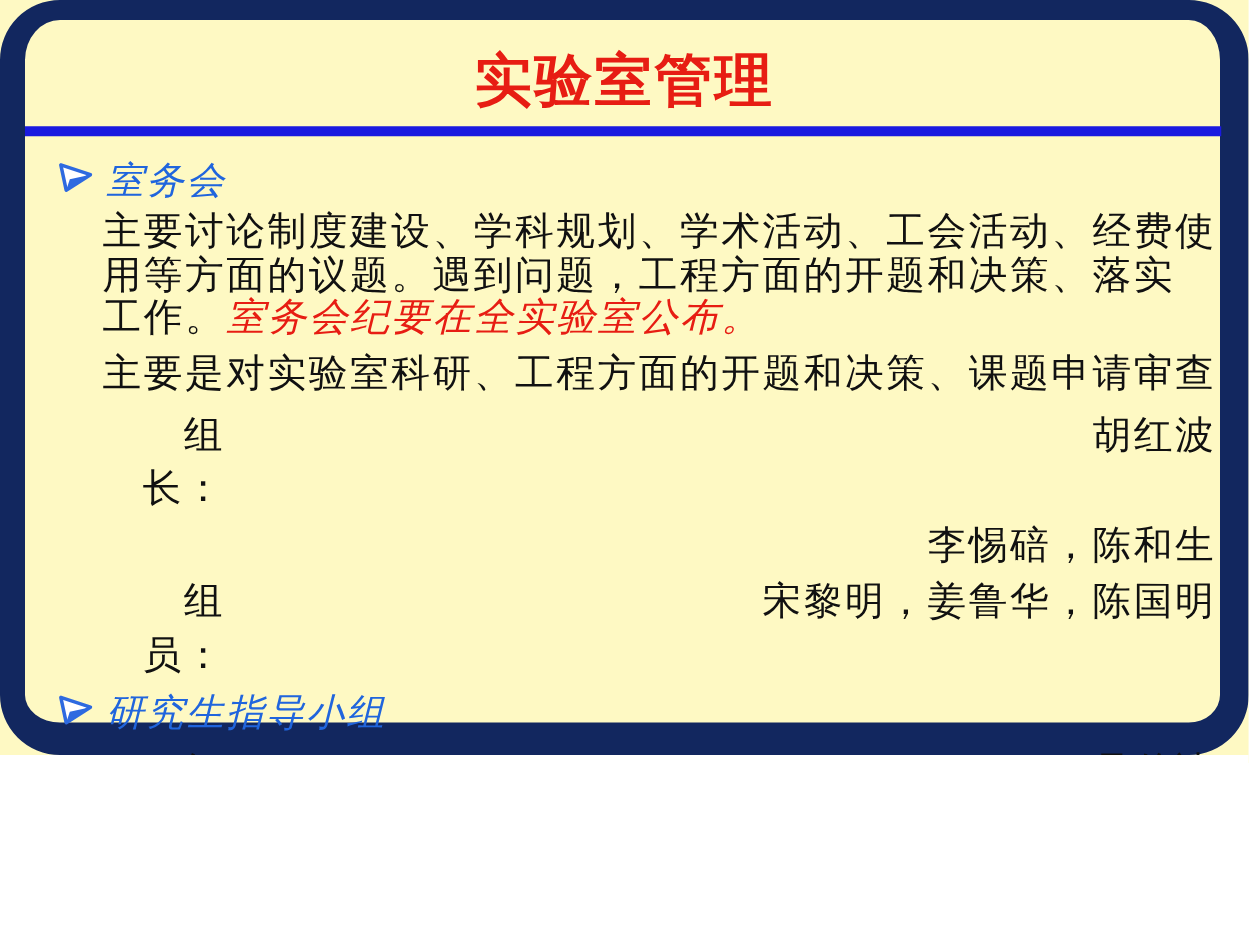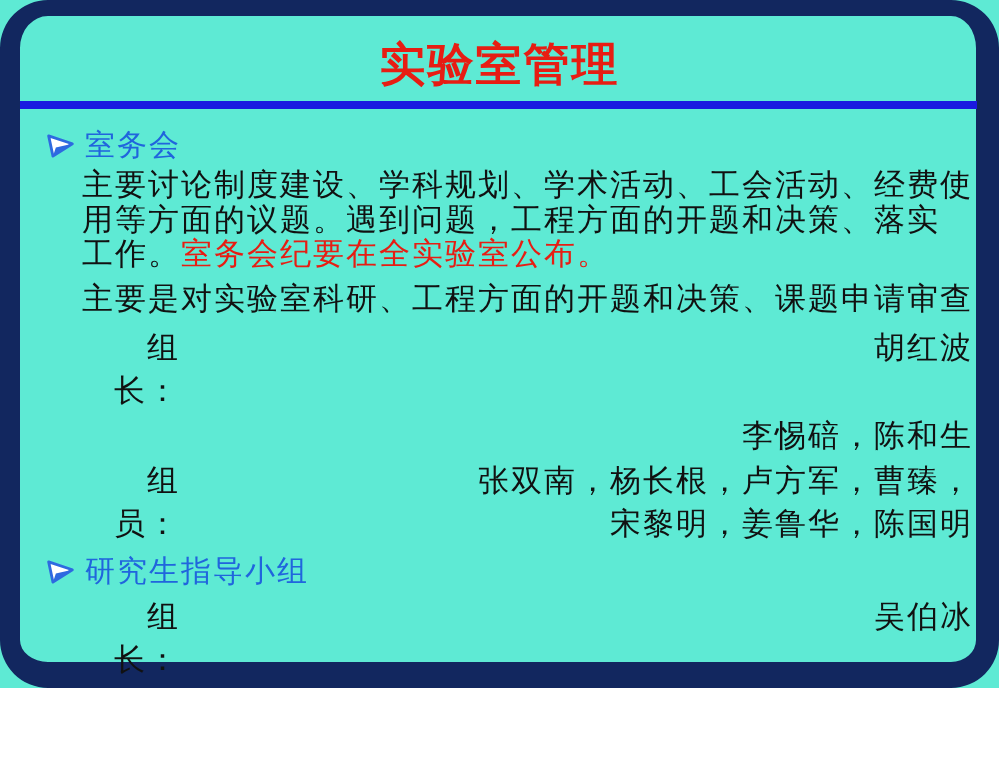--- a/index.html
+++ b/index.html
@@ -1,17 +1,17 @@
 <!DOCTYPE html>
 <html style="--border-navy: #12275f; --rule-blue: #1a1ae0; --heading-blue: #2065dd; --title-red: #e71d13; --emphasis-red: #e71d13; --body-black: #111111; --marker-blue: #2e6ae0;"><head>
 <meta charset="utf-8">
 <style>
   html,body{margin:0;padding:0;background:#ffffff;}
   .slide{
-    position:relative;width:999px;height:688px;background:#5eead4;overflow:hidden;
+    position:relative;width:999px;height:604px;background:#fef9c3;overflow:hidden;
     font-family:"Liberation Sans","DejaVu Sans",sans-serif;
     color:var(--body-black,#111);
   }
   .frame{
     position:absolute;inset:0;box-sizing:border-box;
     border-style:solid;
     border-color:var(--border-navy,#12275f);
     border-width:16px 23px 26px 20px;
     border-radius:48px;
     pointer-events:none;
@@ -23,31 +23,31 @@
   }
   .rule{
     position:absolute;top:101px;left:20px;right:22px;height:8px;
     background:var(--rule-blue,#1a1ae0);
   }
   .content{
     position:absolute;top:126px;left:46px;right:26px;
     font-size:31px;letter-spacing:2px;
   }
   .hrow{
-    display:flex;align-items:center;gap:10px;
-    margin-top:9px;line-height:34px;
+    display:flex;gap:10px;
+    margin-top:9px;line-height:34px;font-style:italic;
   }
   .hrow:first-child{margin-top:2px;}
   .marker{width:29px;height:26px;flex:0 0 auto;display:inline-block;}
   .marker svg{display:block;width:29px;height:26px;transform:rotate(-6deg);}
   .heading{
     color:var(--heading-blue,#2065dd);font-size:30px;font-weight:500;
   }
   .para{margin:6px 0 10px 36px;line-height:34.5px;}
-  .red{color:var(--emphasis-red,#ea1c11);}
+  .red{color:var(--emphasis-red,#ea1c11);font-style:italic;}
   .mrow{display:flex;margin:2px 0 0 36px;line-height:43px;text-align:right;}
   .role{flex:0 0 98px;}
   .names{flex:1;}
   .gap-before{margin-top:7px;}
 </style>
 </head>
 <body>
 
 <div class="slide">
   <div class="frame"></div>
@@ -82,21 +82,20 @@
       </div>
     </div>
     <div class="mrow">
       <div class="names">
         <div>李惕碚，陈和生</div>
       </div>
     </div>
     <div class="mrow">
       <span class="role">组员：</span>
       <div class="names">
-        <div>张双南，杨长根，卢方军，曹臻，</div>
         <div>宋黎明，姜鲁华，陈国明</div>
       </div>
     </div>
 
     <div class="hrow">
       <span class="marker">
         <svg viewBox="0 0 26 24" xmlns="http://www.w3.org/2000/svg">
           <polygon points="3,2.5 24,12 5,21.5" fill="#ffffff" stroke="#2e6ae0" stroke-width="2.6" stroke-linejoin="round"></polygon>
           <polygon points="5,21.5 24,12 8.5,13.8" fill="#2e6ae0"></polygon>
         </svg>

